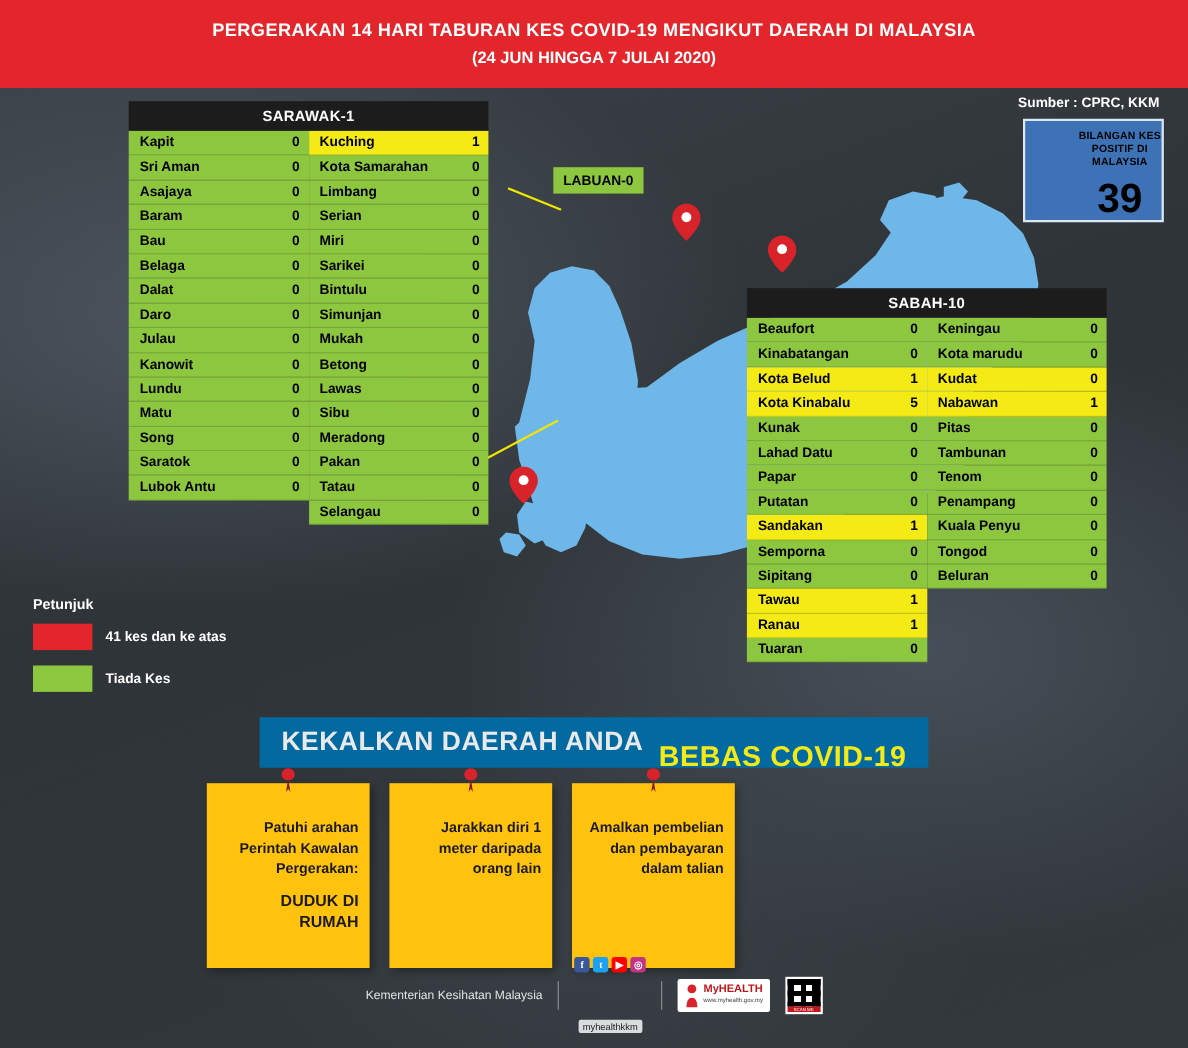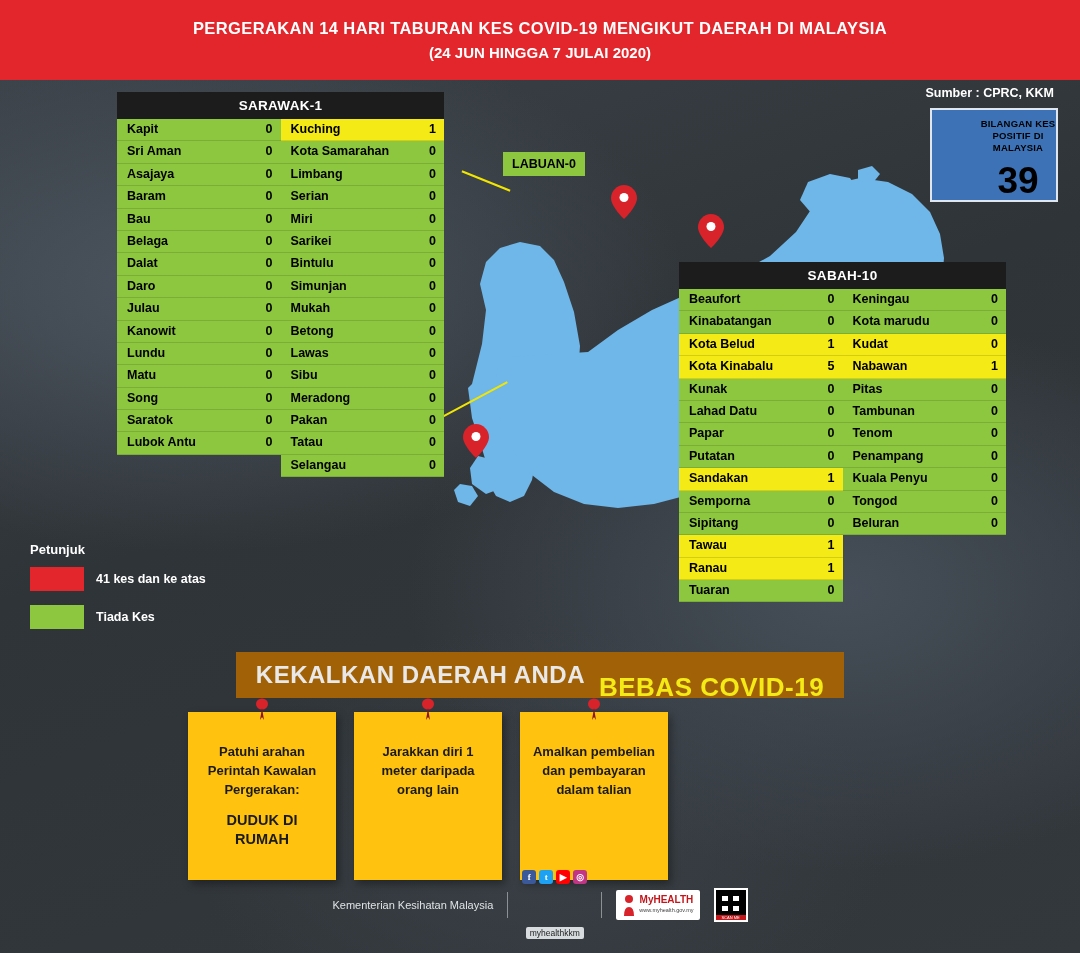--- a/index.html
+++ b/index.html
@@ -85,31 +85,31 @@
   
   #legend { position: absolute; left: 30px; top: 542px; color: #fff; }
   #legend .ttl { font-size: 13px; font-weight: bold; margin-bottom: 10px; }
   #legend .item { display: flex; align-items: center; margin-bottom: 14px; }
   #legend .sw { width: 54px; height: 24px; margin-right: 12px; }
   #legend .lb { font-size: 12.5px; font-weight: bold; }
 
   
   #slogan {
     position: absolute; left: 236px; top: 652px; width: 608px; height: 46px;
-    background: #a16207; display: flex; align-items: center; justify-content: center;
+    background: #0369a1; display: flex; align-items: center; justify-content: center;
   }
   #slogan .s1 { color: #e9e9e9; font-size: 24px; font-weight: bold; letter-spacing: .5px; }
   #slogan .s2 { color: #f4ea15; font-size: 26px; font-weight: bold; margin-left: 14px; letter-spacing: .5px; margin-top: 24px; }
 
   
   #notes { position: absolute; left: 188px; top: 712px; width: 716px; display: flex; gap: 18px; }
   .note {
     position: relative; width: 148px; min-height: 160px;
     background: #ffc20e; color: #1a1a1a;
-    padding: 30px 10px 16px; text-align: center;
+    padding: 30px 10px 16px; text-align: right;
     font-size: 13px; font-weight: bold; line-height: 19px;
     box-shadow: 3px 4px 8px rgba(0,0,0,.35);
   }
   .note.n1 { min-height: 168px; }
   .note .strong { display: block; margin-top: 12px; font-size: 14.5px; }
   .tack { position: absolute; left: 50%; top: -14px; transform: translateX(-50%); }
 
   
   #footer {
     position: absolute; left: 0; bottom: 14px; width: 1080px;

